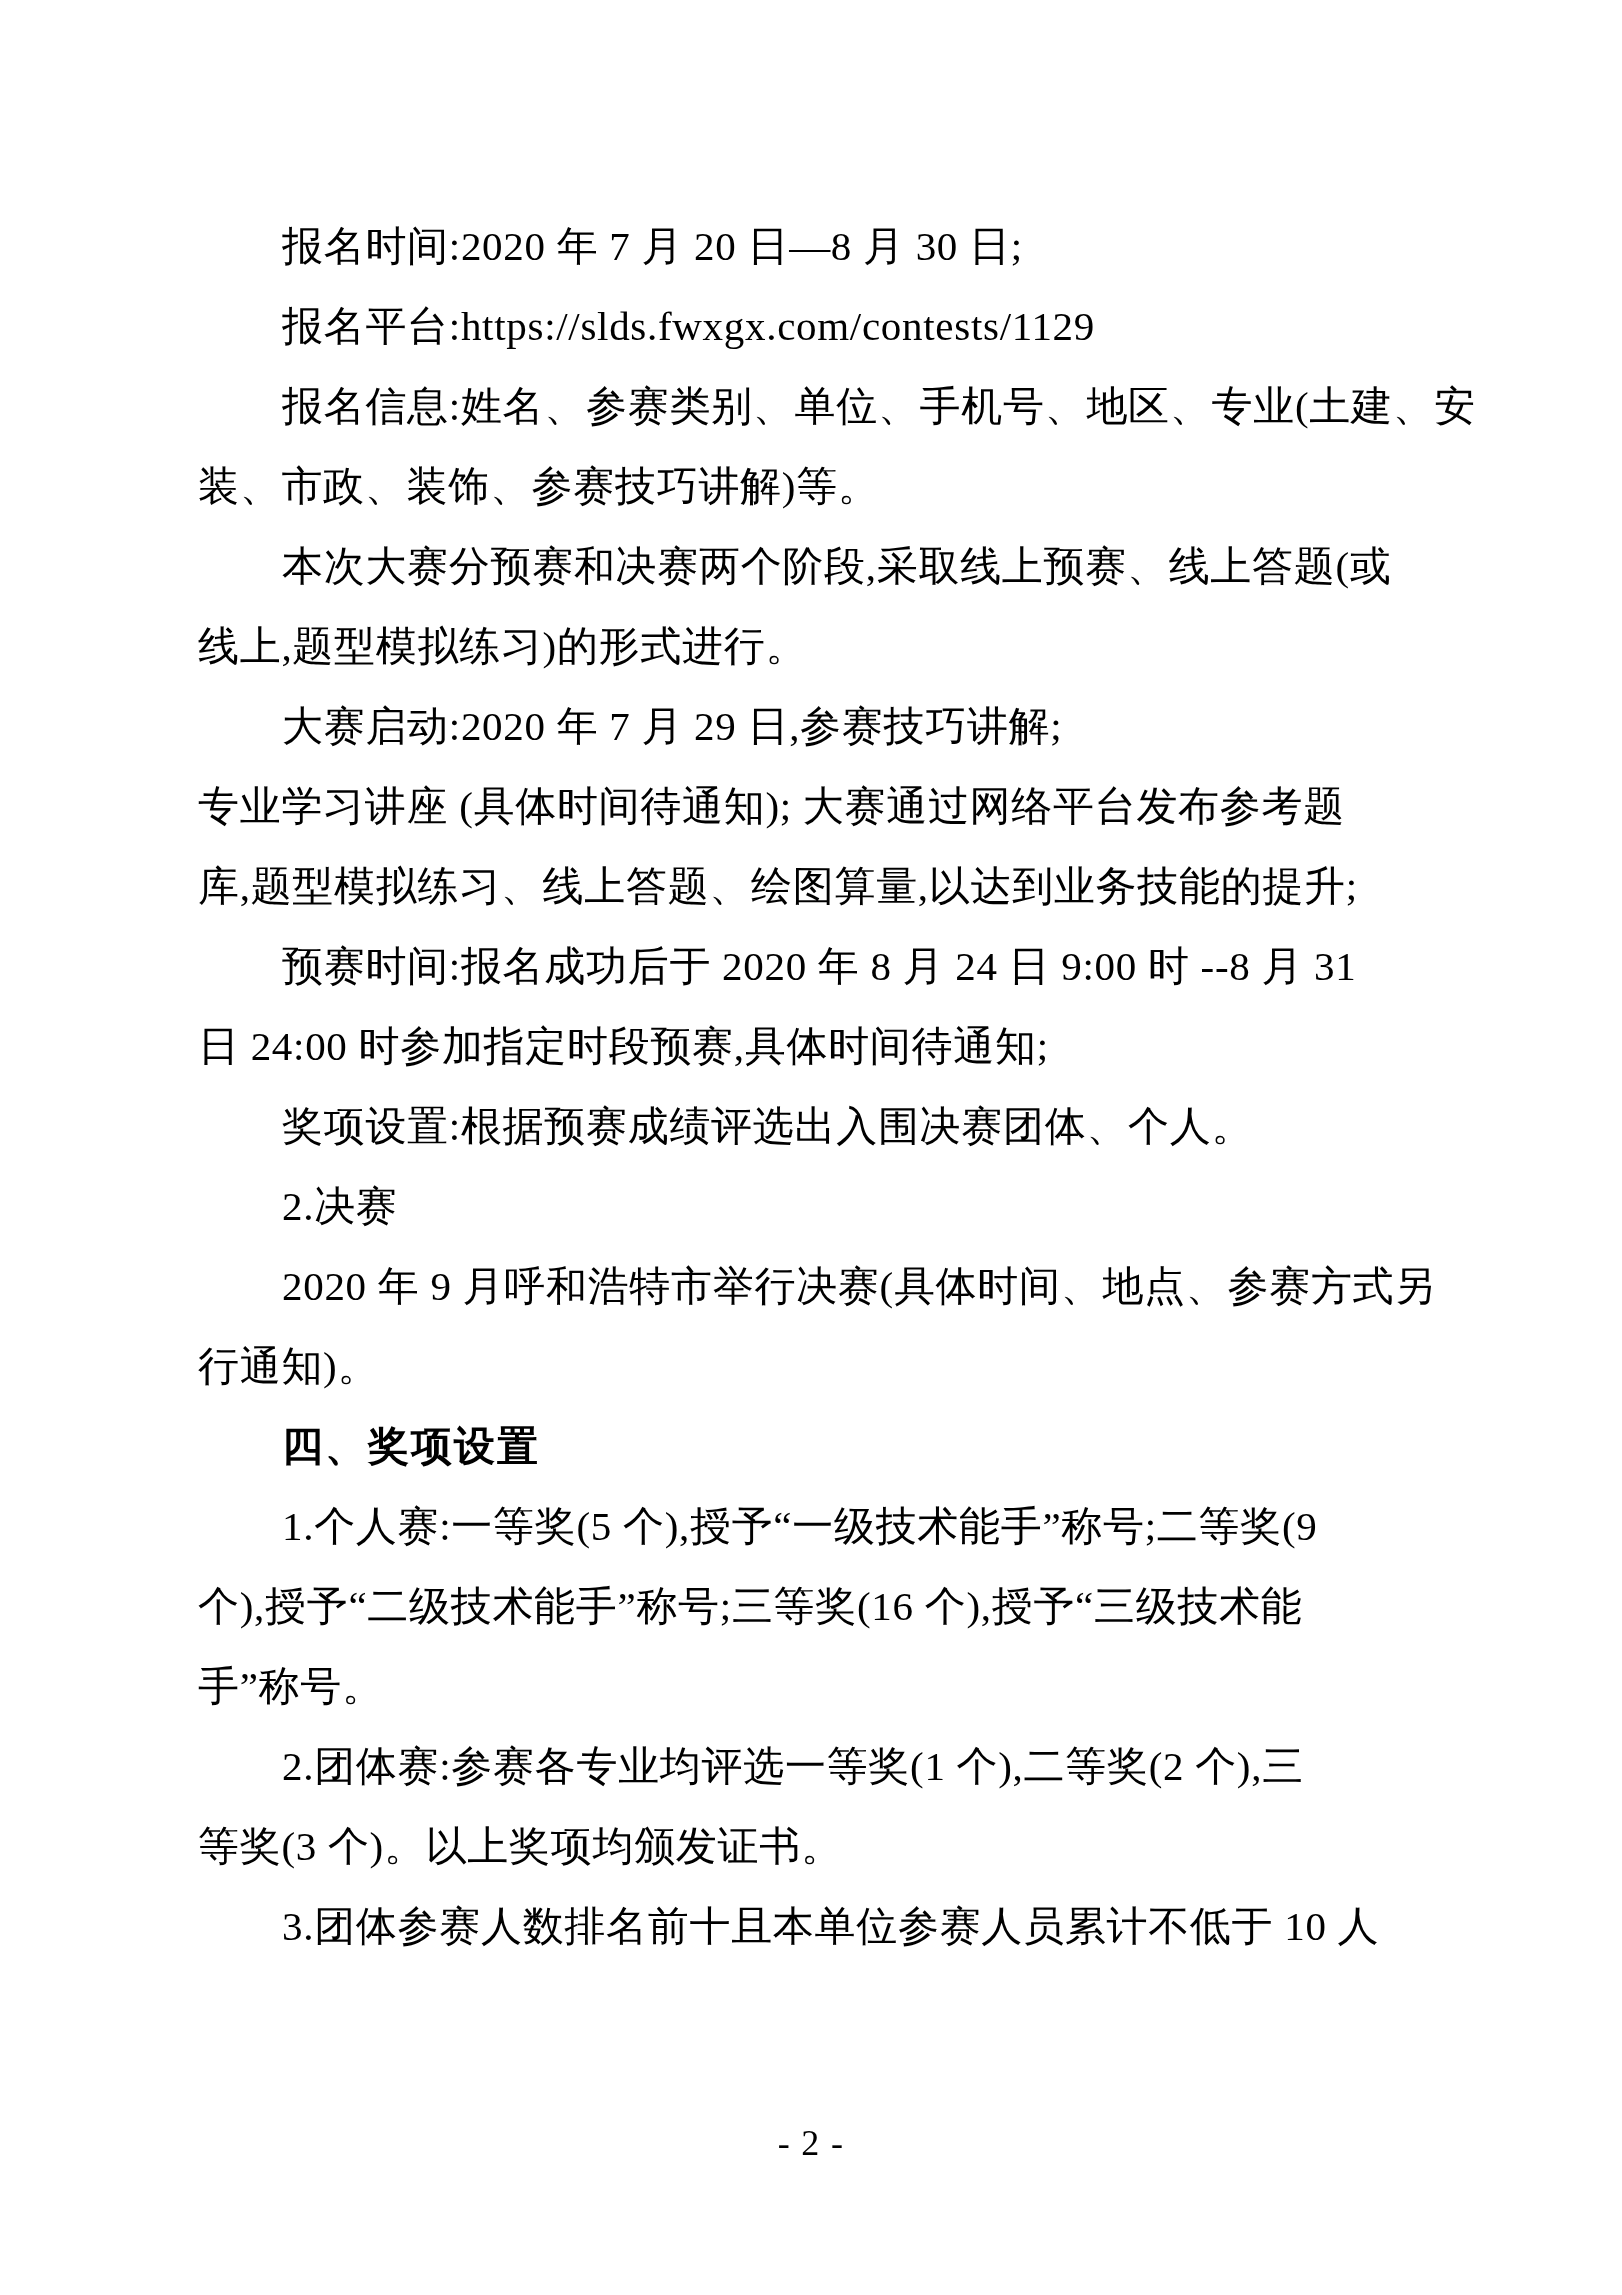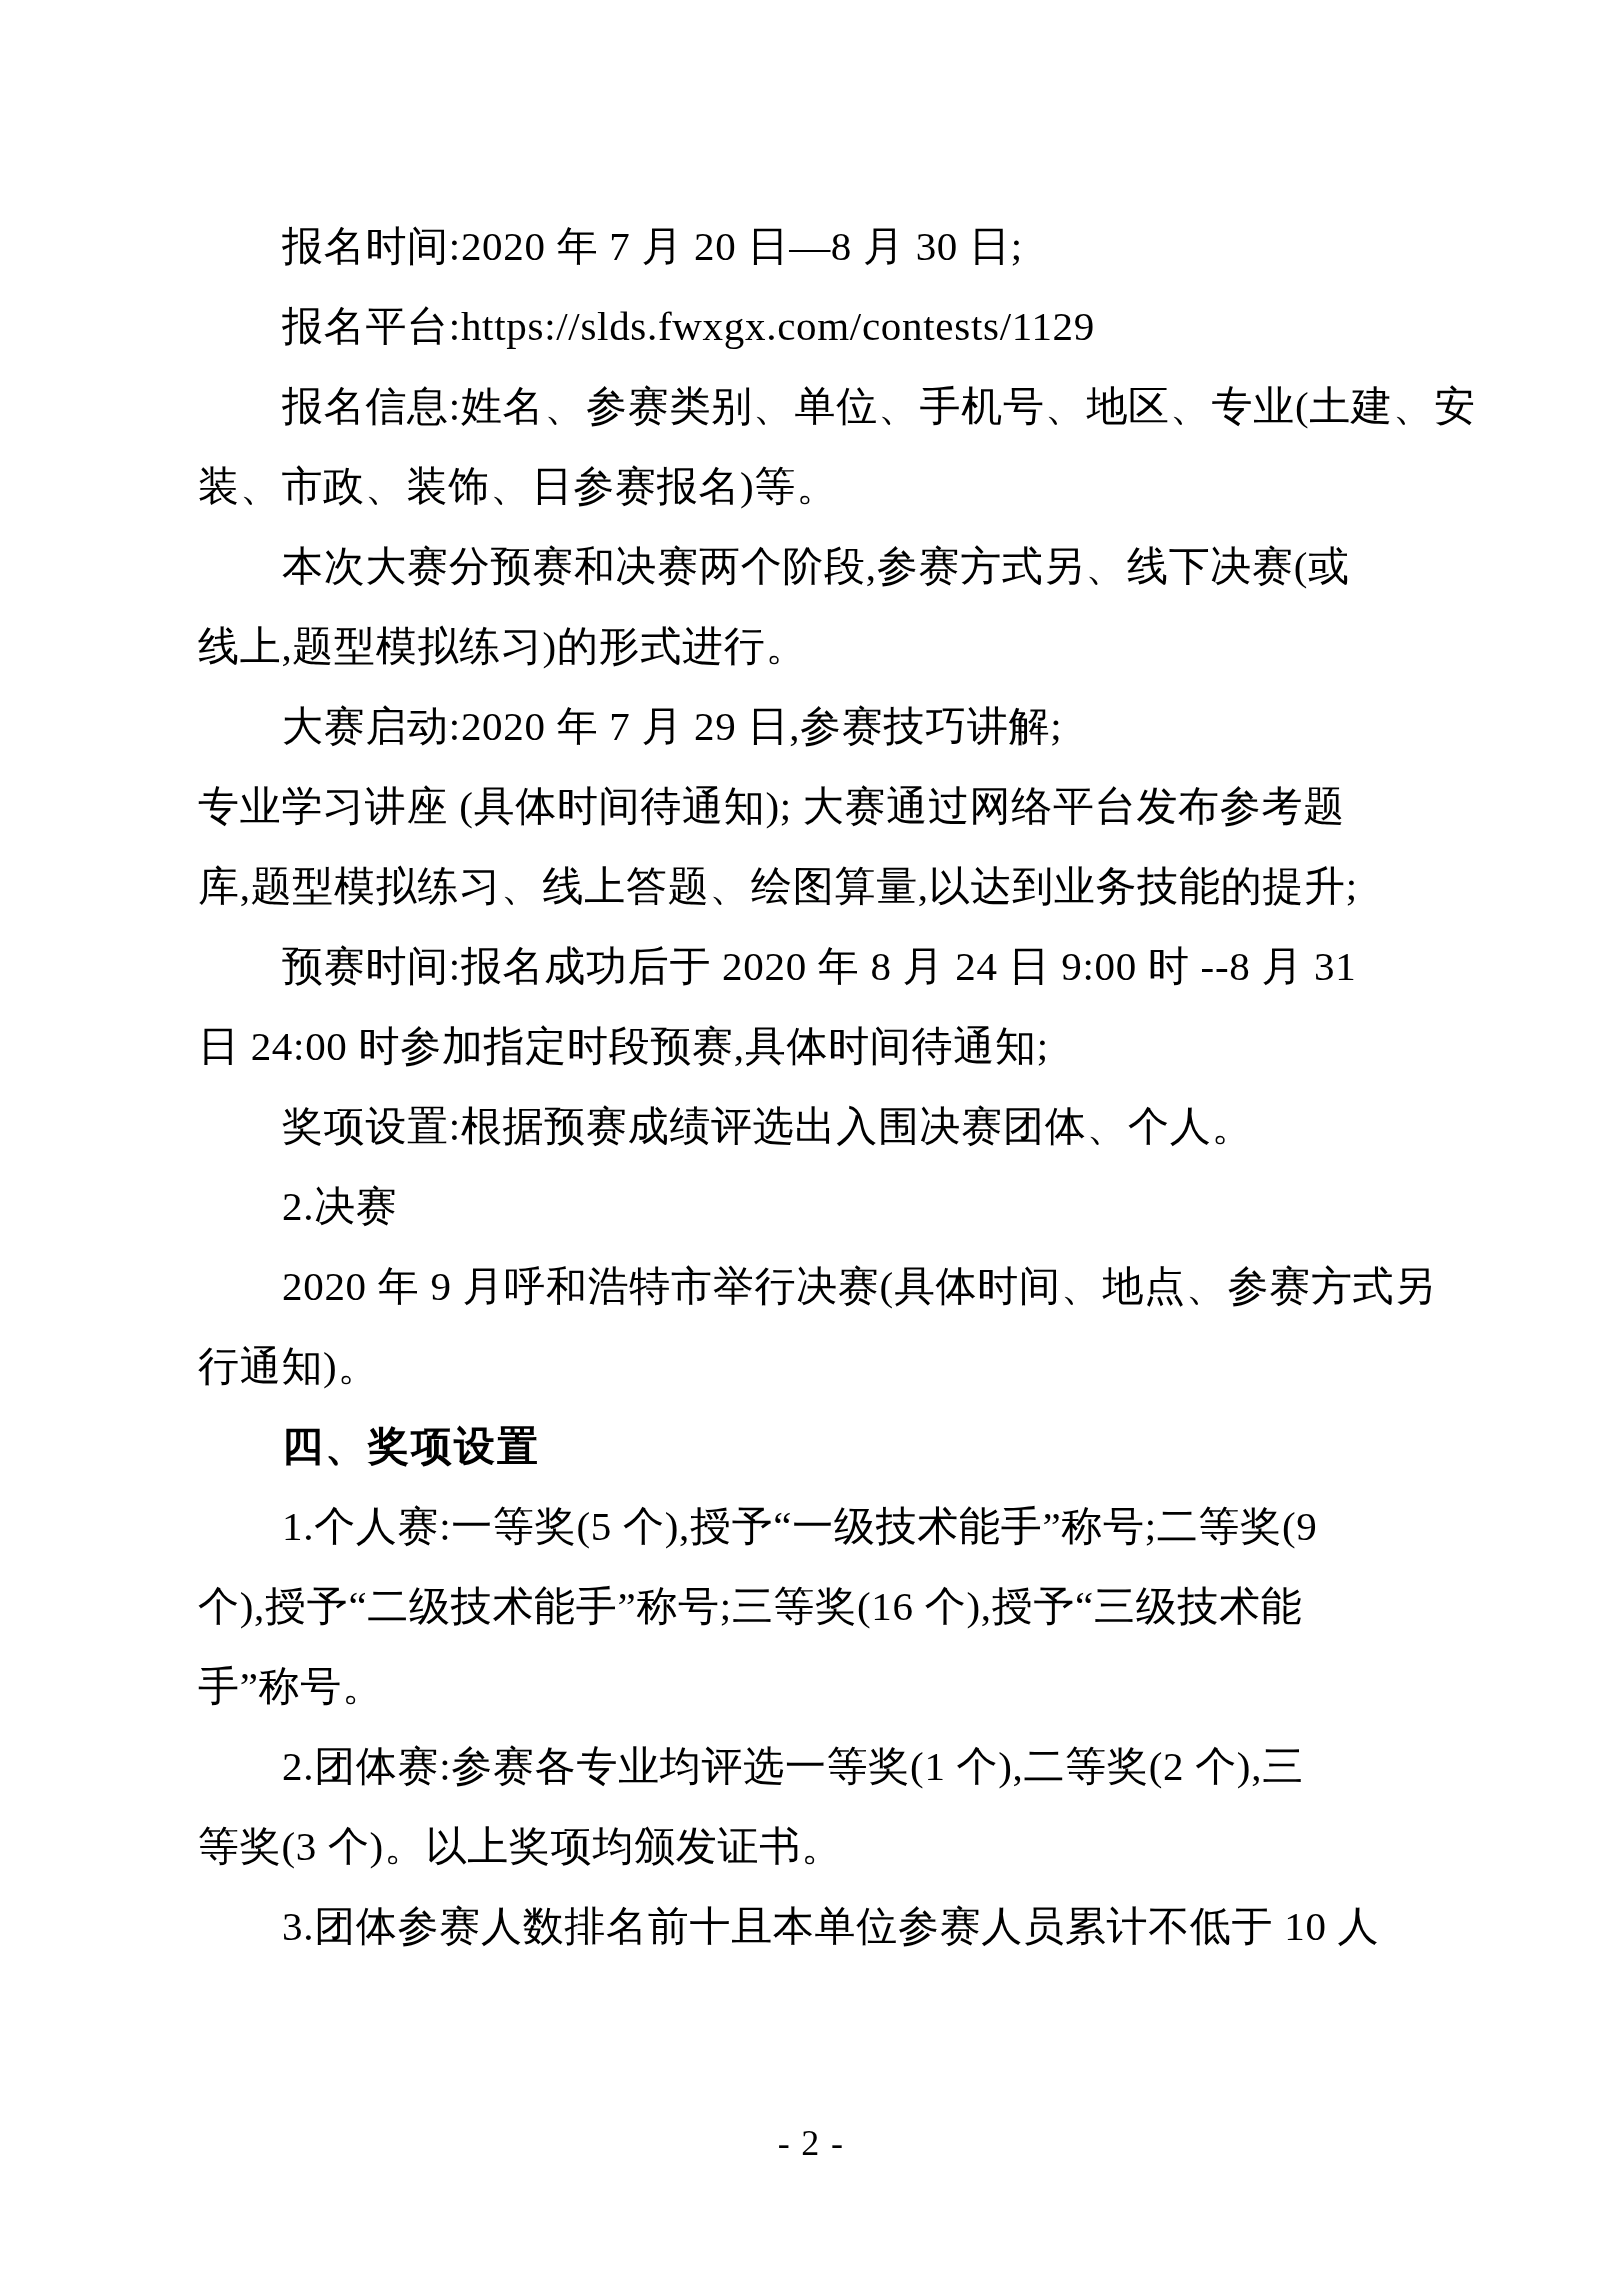--- a/index.html
+++ b/index.html
@@ -50,22 +50,22 @@
   }
 </style>
 </head>
 <body>
 
 <div class="page">
   <div class="content">
     <p class="line indent">报名时间:2020 年 7 月 20 日—8 月 30 日;</p>
     <p class="line indent">报名平台:https://slds.fwxgx.com/contests/1129</p>
     <p class="line indent">报名信息:姓名、参赛类别、单位、手机号、地区、专业(土建、安</p>
-    <p class="line">装、市政、装饰、日参赛报名)等。</p>
-    <p class="line indent">本次大赛分预赛和决赛两个阶段,参赛方式另、线下决赛(或</p>
+    <p class="line">装、市政、装饰、参赛技巧讲解)等。</p>
+    <p class="line indent">本次大赛分预赛和决赛两个阶段,采取线上预赛、线上答题(或</p>
     <p class="line">线上,题型模拟练习)的形式进行。</p>
     <p class="line indent">大赛启动:2020 年 7 月 29 日,参赛技巧讲解;</p>
     <p class="line">专业学习讲座 (具体时间待通知); 大赛通过网络平台发布参考题</p>
     <p class="line">库,题型模拟练习、线上答题、绘图算量,以达到业务技能的提升;</p>
     <p class="line indent">预赛时间:报名成功后于 2020 年 8 月 24 日 9:00 时 --8 月 31</p>
     <p class="line">日 24:00 时参加指定时段预赛,具体时间待通知;</p>
     <p class="line indent">奖项设置:根据预赛成绩评选出入围决赛团体、个人。</p>
     <p class="line indent">2.决赛</p>
     <p class="line indent">2020 年 9 月呼和浩特市举行决赛(具体时间、地点、参赛方式另</p>
     <p class="line">行通知)。</p>

